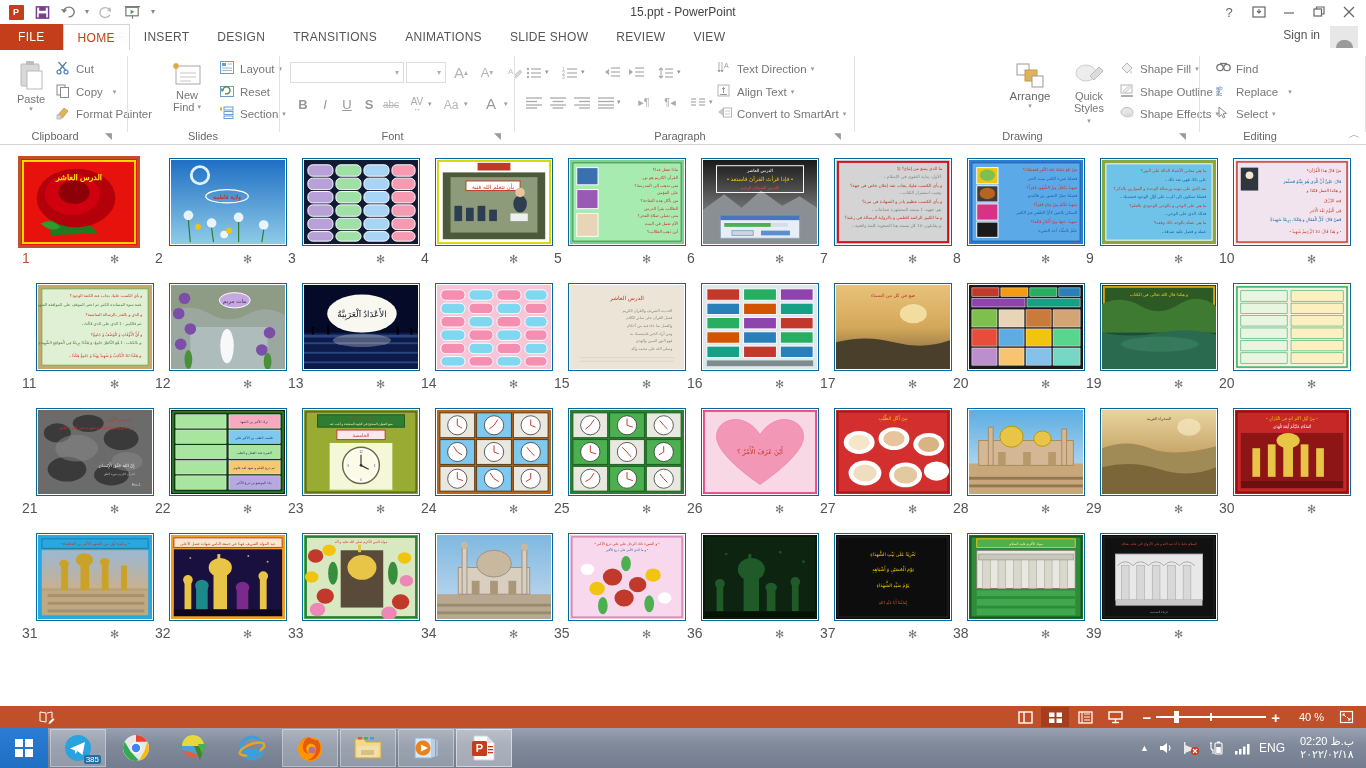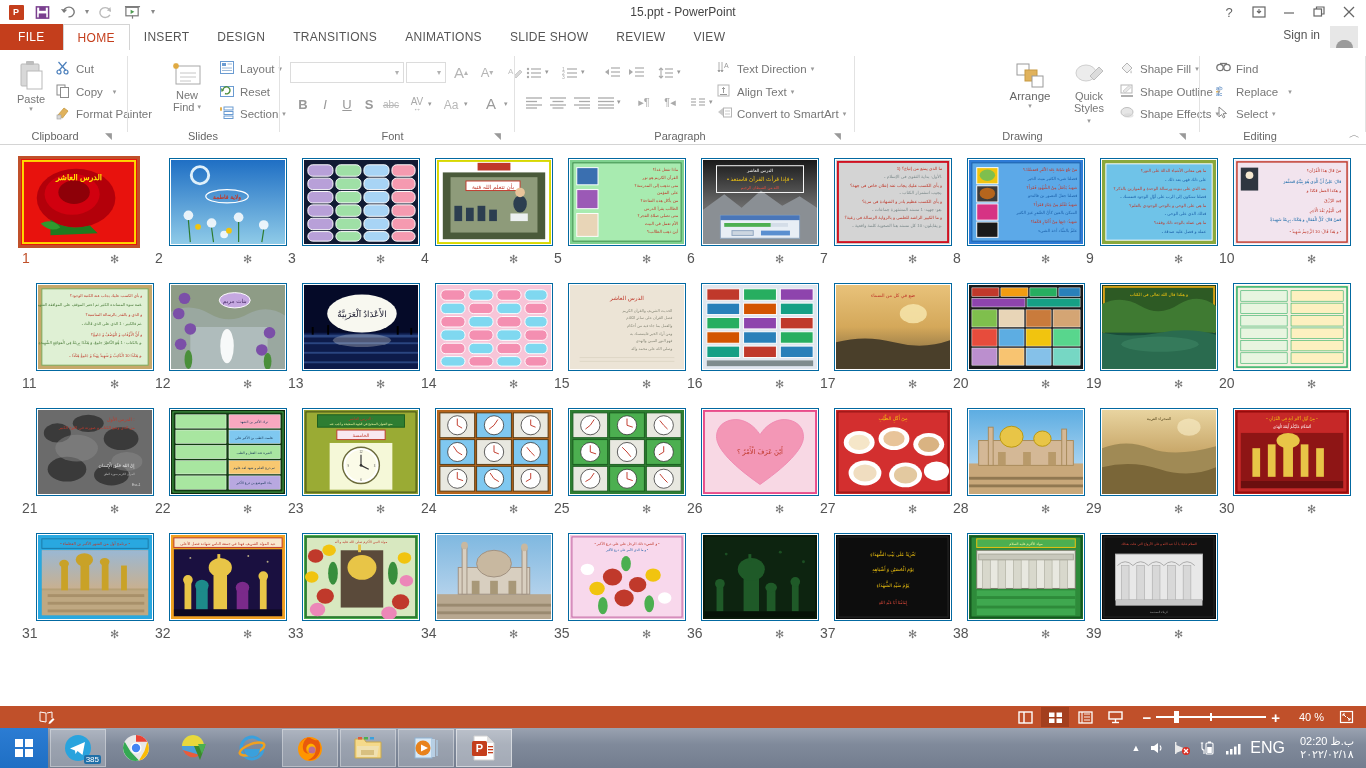--- a/index.html
+++ b/index.html
@@ -1987,19 +1987,19 @@
         </svg>
     </span>
     <span class="tray-ico">
       <svg width="16" height="13" viewBox="0 0 16 13">
           <rect x="1" y="9" width="2.5" height="3.5" fill="#fff"></rect>
           <rect x="5" y="7" width="2.5" height="5.5" fill="#fff"></rect>
           <rect x="9" y="4.5" width="2.5" height="8" fill="#fff"></rect>
           <rect x="13" y="2" width="2.5" height="10.5" fill="#fff"></rect>
         </svg>
     </span>
-    <span style="font-size:16px">ENG</span>
+    <span style="font-size:12px">ENG</span>
     <div class="clock">
       <div>02:20 ب.ظ</div>
       <div>٢٠٢٢/٠٢/١٨</div>
     </div>
   </div>
 </div>
 
 </body></html>

